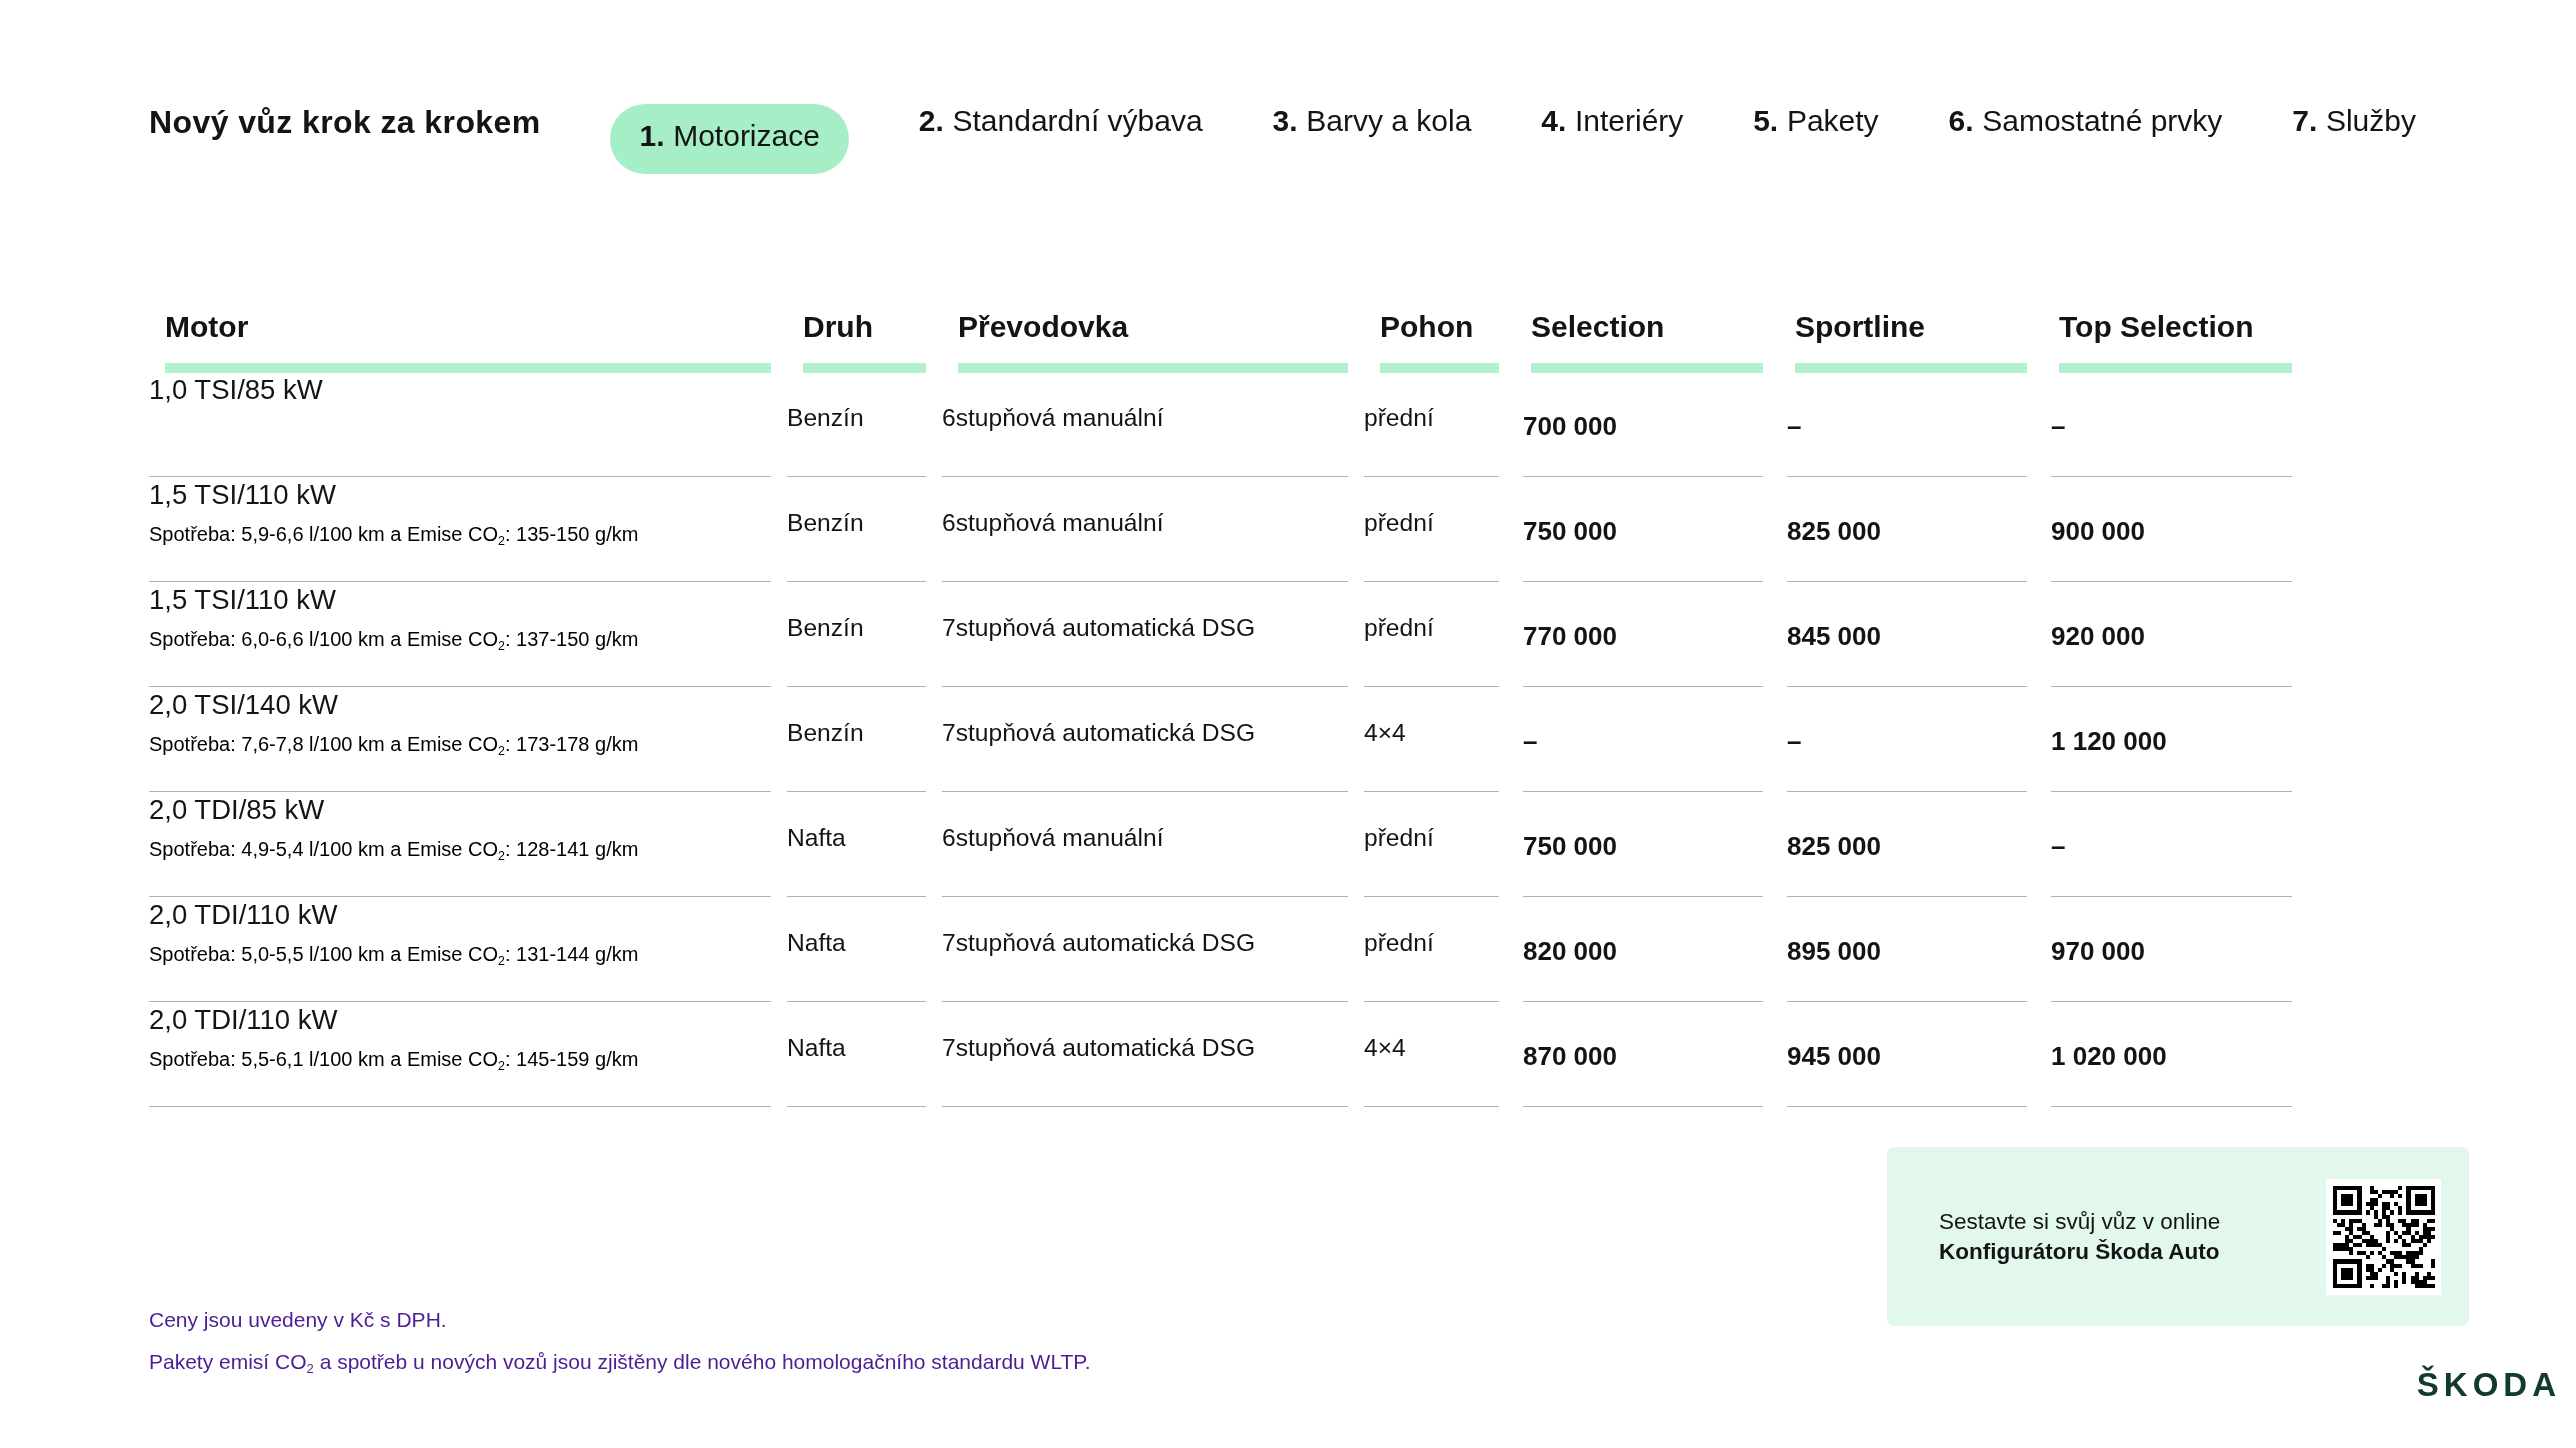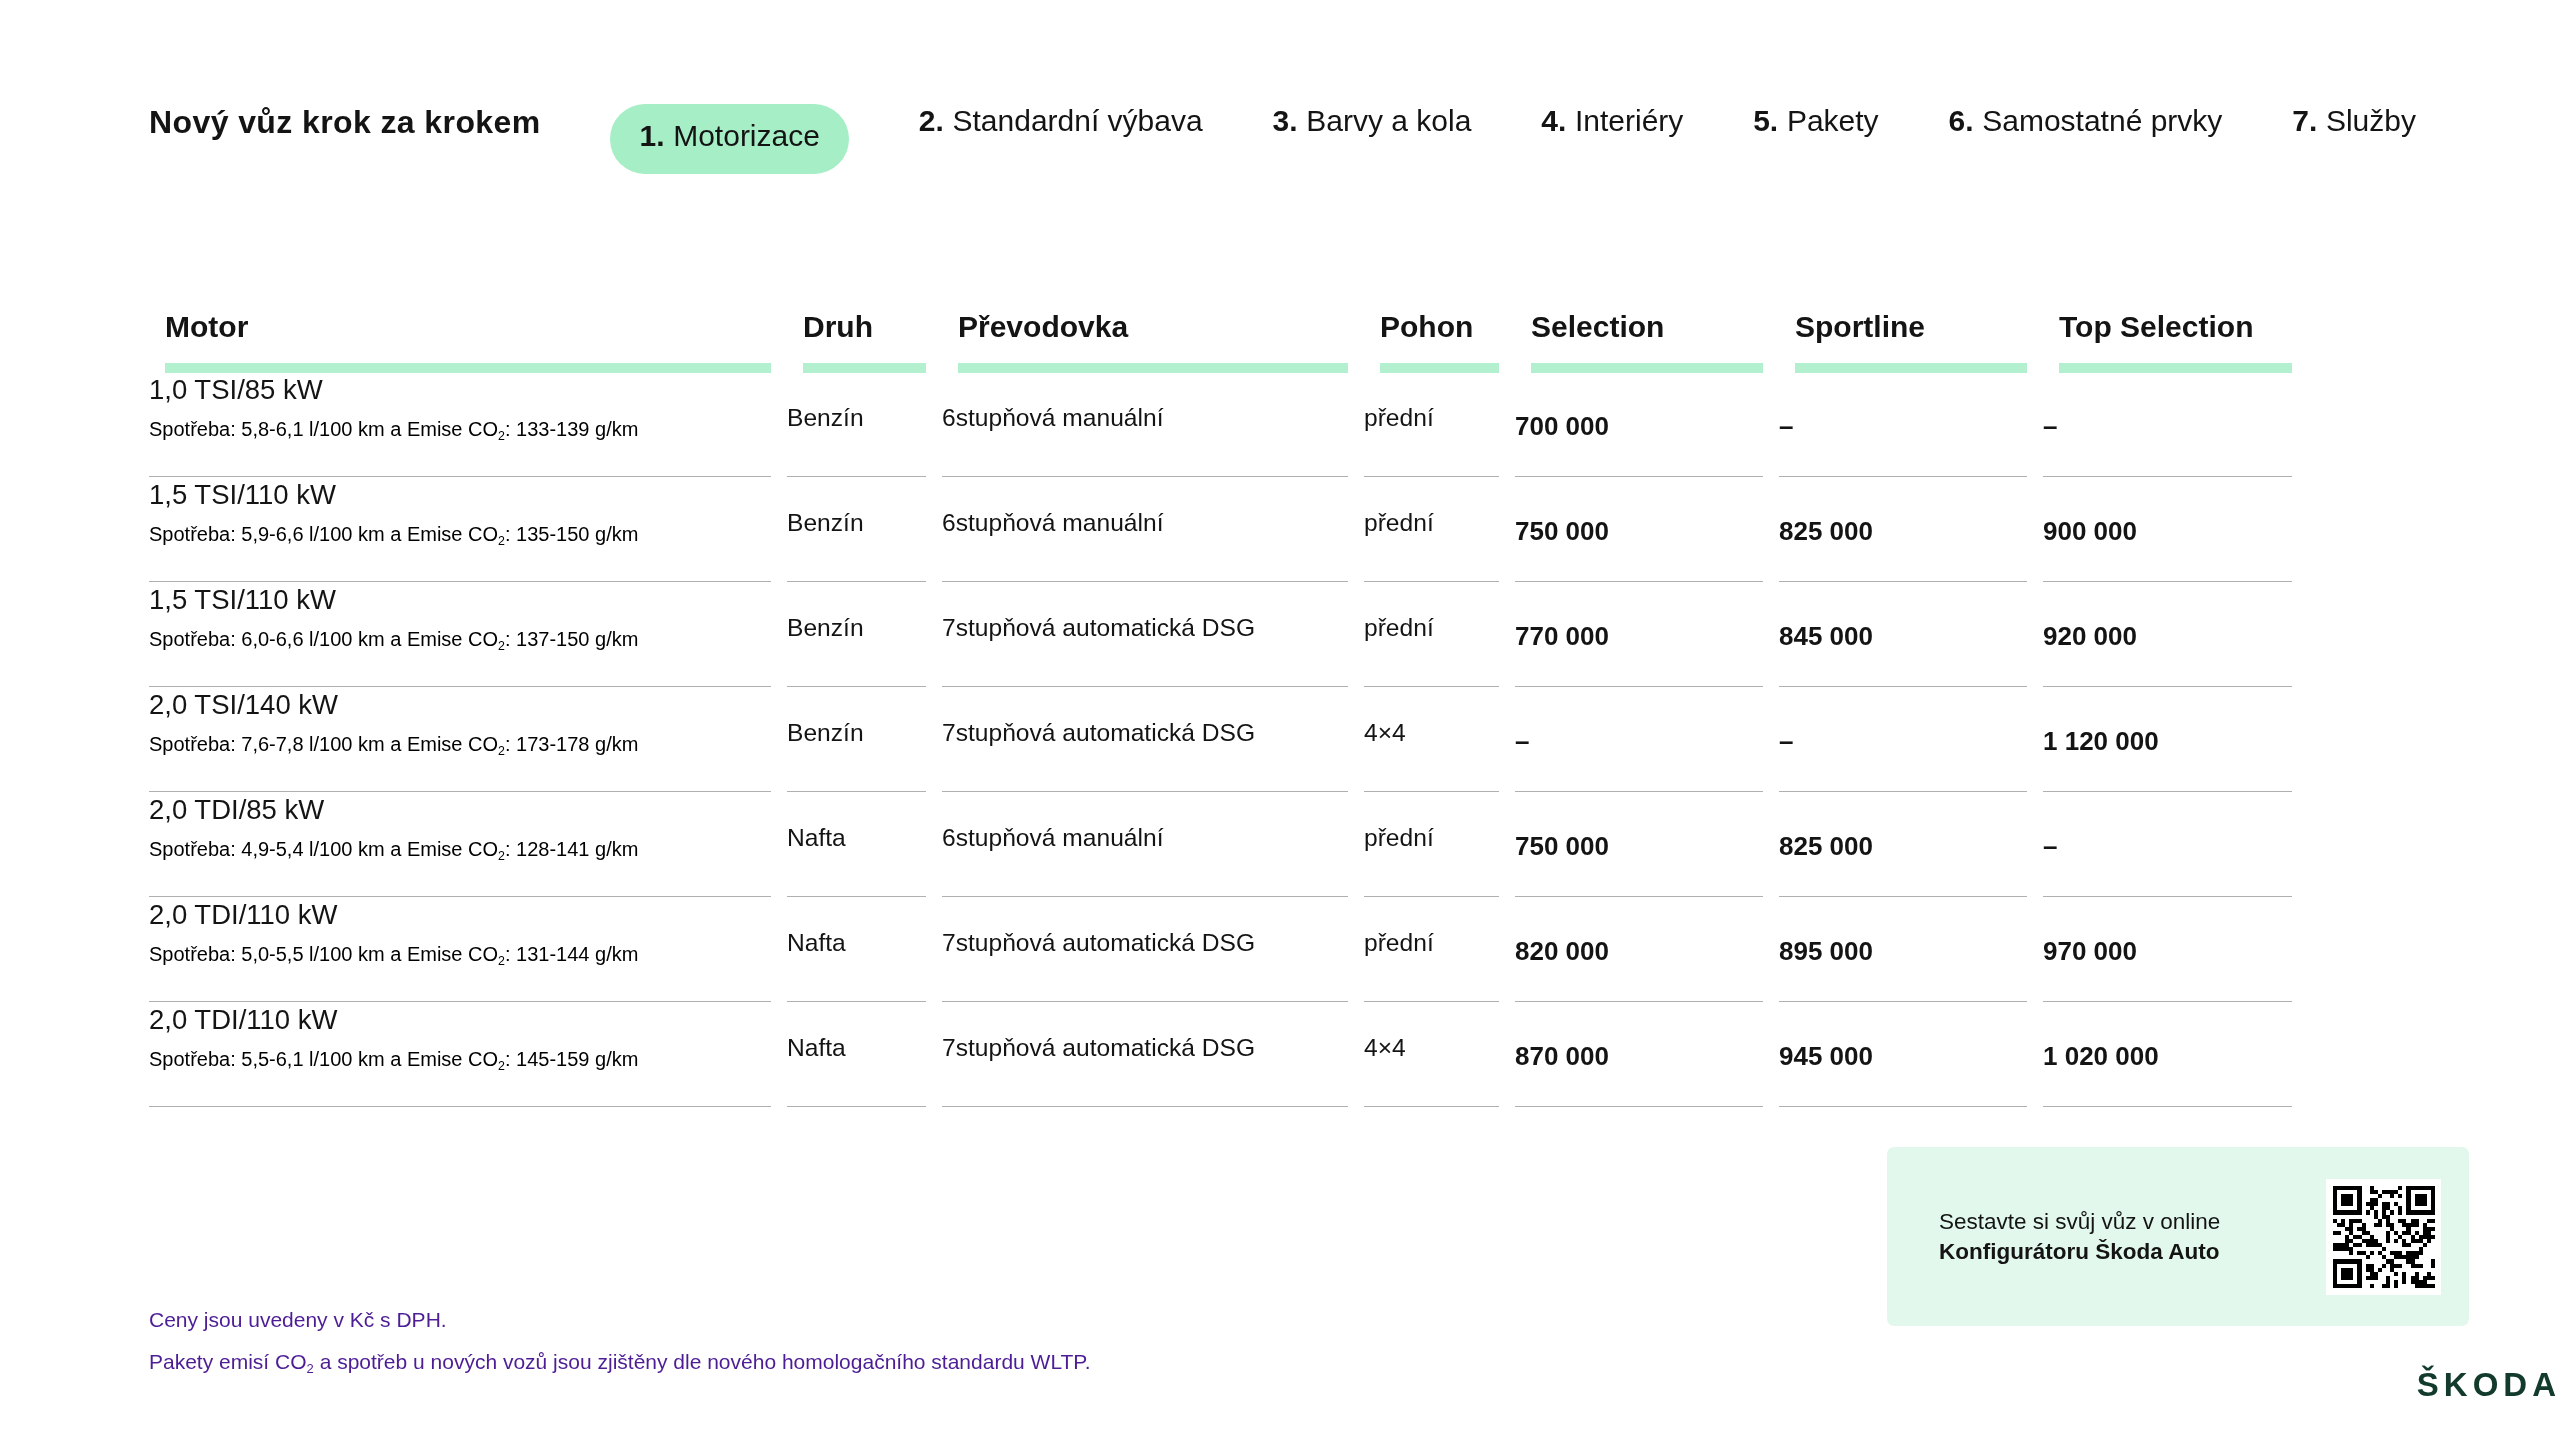--- a/index.html
+++ b/index.html
@@ -28,21 +28,21 @@
   }
   .hcell{font-size:30px;font-weight:700;margin-left:16px;}
   .hcell .hbar{height:10px;background:var(--bar-green,#b2f0d0);margin-top:19px;}
   .row{height:105px;}
   .row>div{border-bottom:1.4px solid var(--separator,#b0b0b0);height:104px;box-sizing:border-box;}
   .cell-motor{padding-top:1px;}
   .motor-title{font-size:27.5px;line-height:32px;}
   .motor-sub{font-size:20px;line-height:22px;margin-top:11.6px;color:#000;}
   .sub2{font-size:0.62em;vertical-align:-0.3em;}
   .cell-plain{padding-top:31px;font-size:24.6px;}
-  .cell-price{padding-top:38px;font-size:26px;font-weight:700;}
+  .cell-price{padding-top:38px;font-size:26px;font-weight:700;margin-left:8px;}
   
   .note{position:absolute;left:149px;font-size:21px;color:#4c1d95;}
   .note1{top:1308px;}
   .note2{top:1350px;}
   
   .card{
     position:absolute;left:1887px;top:1147px;width:582px;height:179px;
     background:var(--card-green,#e3f8ed);border-radius:7px;
   }
   .card-text{
@@ -104,21 +104,20 @@
     <div class="hcell"><span>Převodovka</span><div class="hbar"></div></div>
     <div class="hcell"><span>Pohon</span><div class="hbar"></div></div>
     <div class="hcell"><span>Selection</span><div class="hbar"></div></div>
     <div class="hcell"><span>Sportline</span><div class="hbar"></div></div>
     <div class="hcell"><span>Top Selection</span><div class="hbar"></div></div>
   </div>
 
   <div class="grid row">
     <div class="cell-motor">
       <div class="motor-title">1,0 TSI/85 kW</div>
-      <div class="motor-sub"><span>Spotřeba: 5,8-6,1 l/100 km a Emise CO</span><span class="sub2">2</span><span>: 133-139 g/km</span></div>
     </div>
     <div class="cell-plain">Benzín</div>
     <div class="cell-plain">6stupňová manuální</div>
     <div class="cell-plain">přední</div>
     <div class="cell-price">700 000</div>
     <div class="cell-price">–</div>
     <div class="cell-price">–</div>
   </div>
 
   <div class="grid row">

